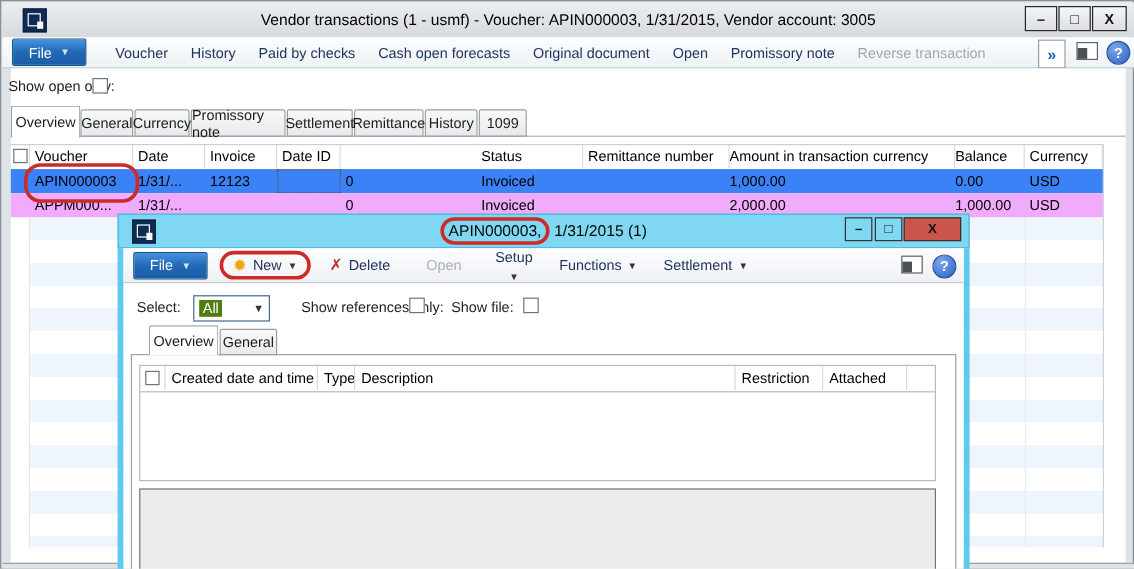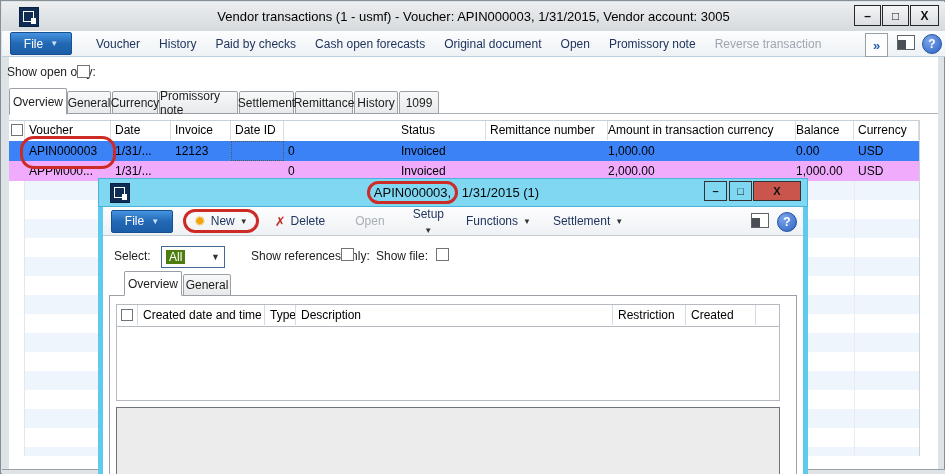--- a/index.html
+++ b/index.html
@@ -299,21 +299,21 @@
       <div id="dlg-panel" class="abs">
         <div id="dlg-grid">
           <div id="dlg-grid-header">
             <div class="dhcell dsel">
                 <input type="checkbox" id="dlg-grid-cb" class="cb" style="width: 12px; height: 12px;">
               </div>
             <div class="dhcell d0">Created date and time</div>
             <div class="dhcell d1">Type</div>
             <div class="dhcell d2">Description</div>
             <div class="dhcell d3">Restriction</div>
-            <div class="dhcell d4">Created</div>
+            <div class="dhcell d4">Attached</div>
             <div class="dhcell d5"></div>
           </div>
         </div>
         <div id="dlg-graypanel"></div>
       </div>
 
     </div>
   </div>
 
 </div>

